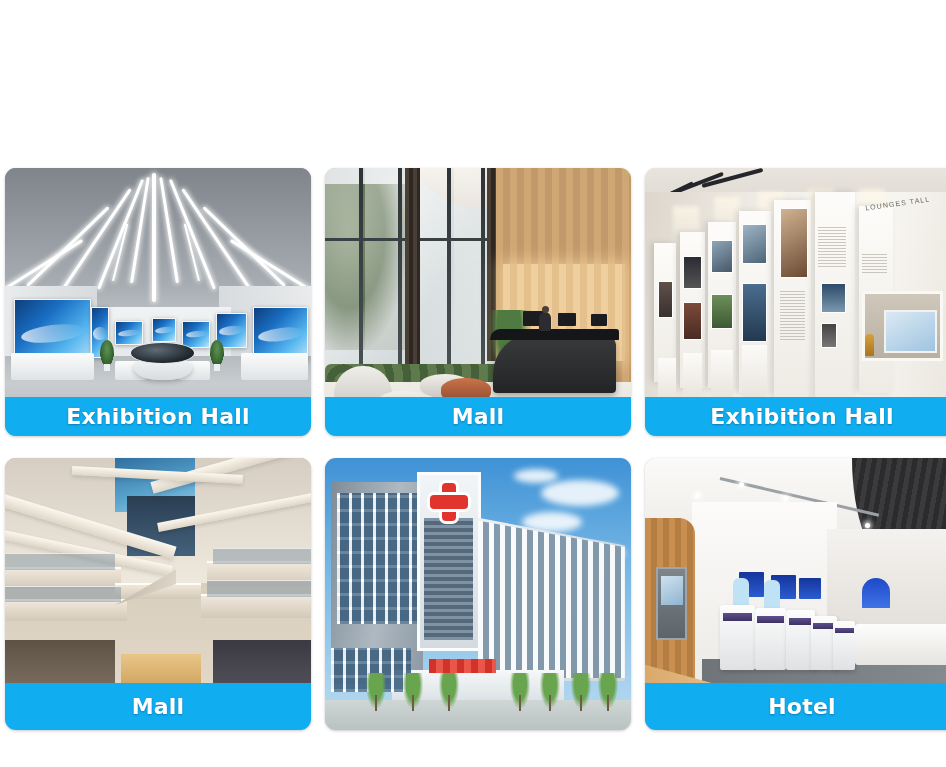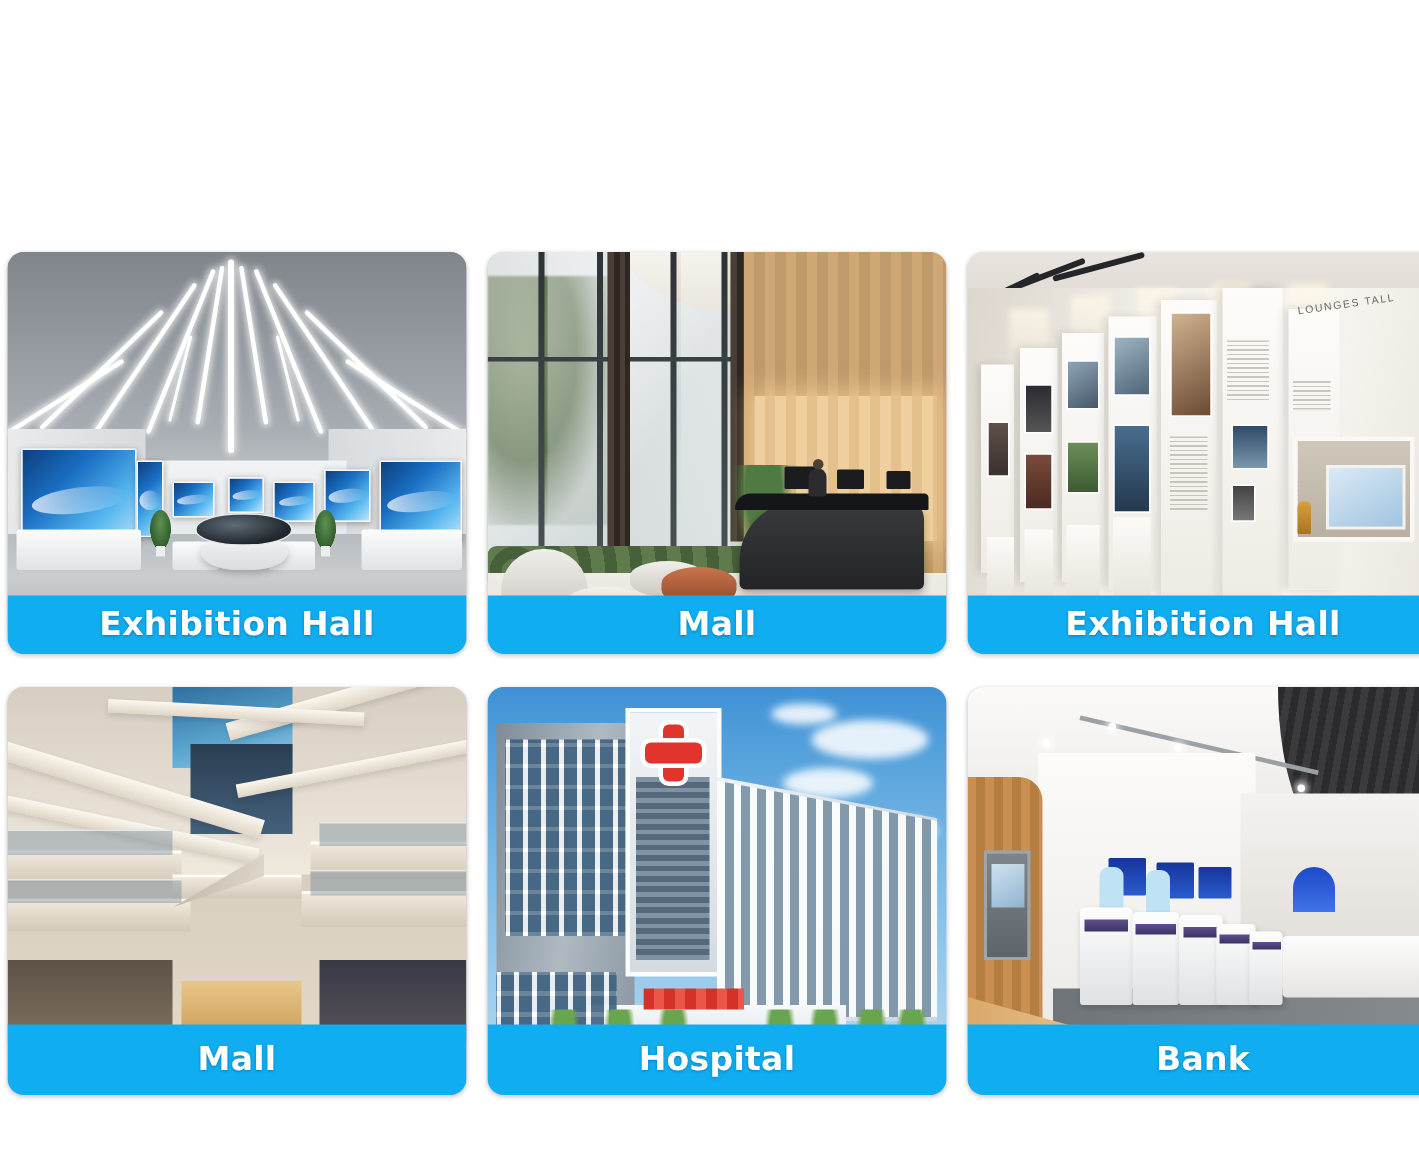--- a/index.html
+++ b/index.html
@@ -662,23 +662,20 @@
         <div class="hp-banner"></div>
         <div class="hp-ground"></div>
         <div class="hp-tree" style="left:13%;"></div>
         <div class="hp-tree" style="left:25%;"></div>
         <div class="hp-tree" style="left:37%;"></div>
         <div class="hp-tree" style="left:60%;"></div>
         <div class="hp-tree" style="left:70%;"></div>
         <div class="hp-tree" style="left:80%;"></div>
         <div class="hp-tree" style="left:89%;"></div>
       </div>
-      <div class="caption tall">
-        <span>Hospital</span>
-      </div>
     </div>
 
     <div class="card tall row2">
       <div class="scene s-bank">
         <div class="bk-ceil"></div>
         <div class="bk-ceilDark"></div>
         <div class="bk-track"></div>
         <div class="bk-spot" style="left:30%;top:9%;"></div>
         <div class="bk-spot" style="left:44%;top:14%;"></div>
         <div class="bk-spot" style="left:58%;top:19%;"></div>
@@ -701,18 +698,18 @@
         <div class="bk-kioskArm" style="left:38%;bottom:43%;width:5%;height:12%;"></div>
         <div class="bk-kiosk" style="left:24%;width:11%;height:24%;"></div>
         <div class="bk-kiosk" style="left:35%;width:10%;height:23%;"></div>
         <div class="bk-kiosk" style="left:45%;width:9%;height:22%;"></div>
         <div class="bk-kiosk" style="left:53%;width:8%;height:20%;"></div>
         <div class="bk-kiosk" style="left:60%;width:7%;height:18%;"></div>
         <div class="bk-counter"></div>
         <div class="bk-arch"></div>
       </div>
       <div class="caption tall">
-        <span>Bank</span>
+        <span>Hotel</span>
       </div>
     </div>
 
   </div>
 </div>
 
 </body></html>

